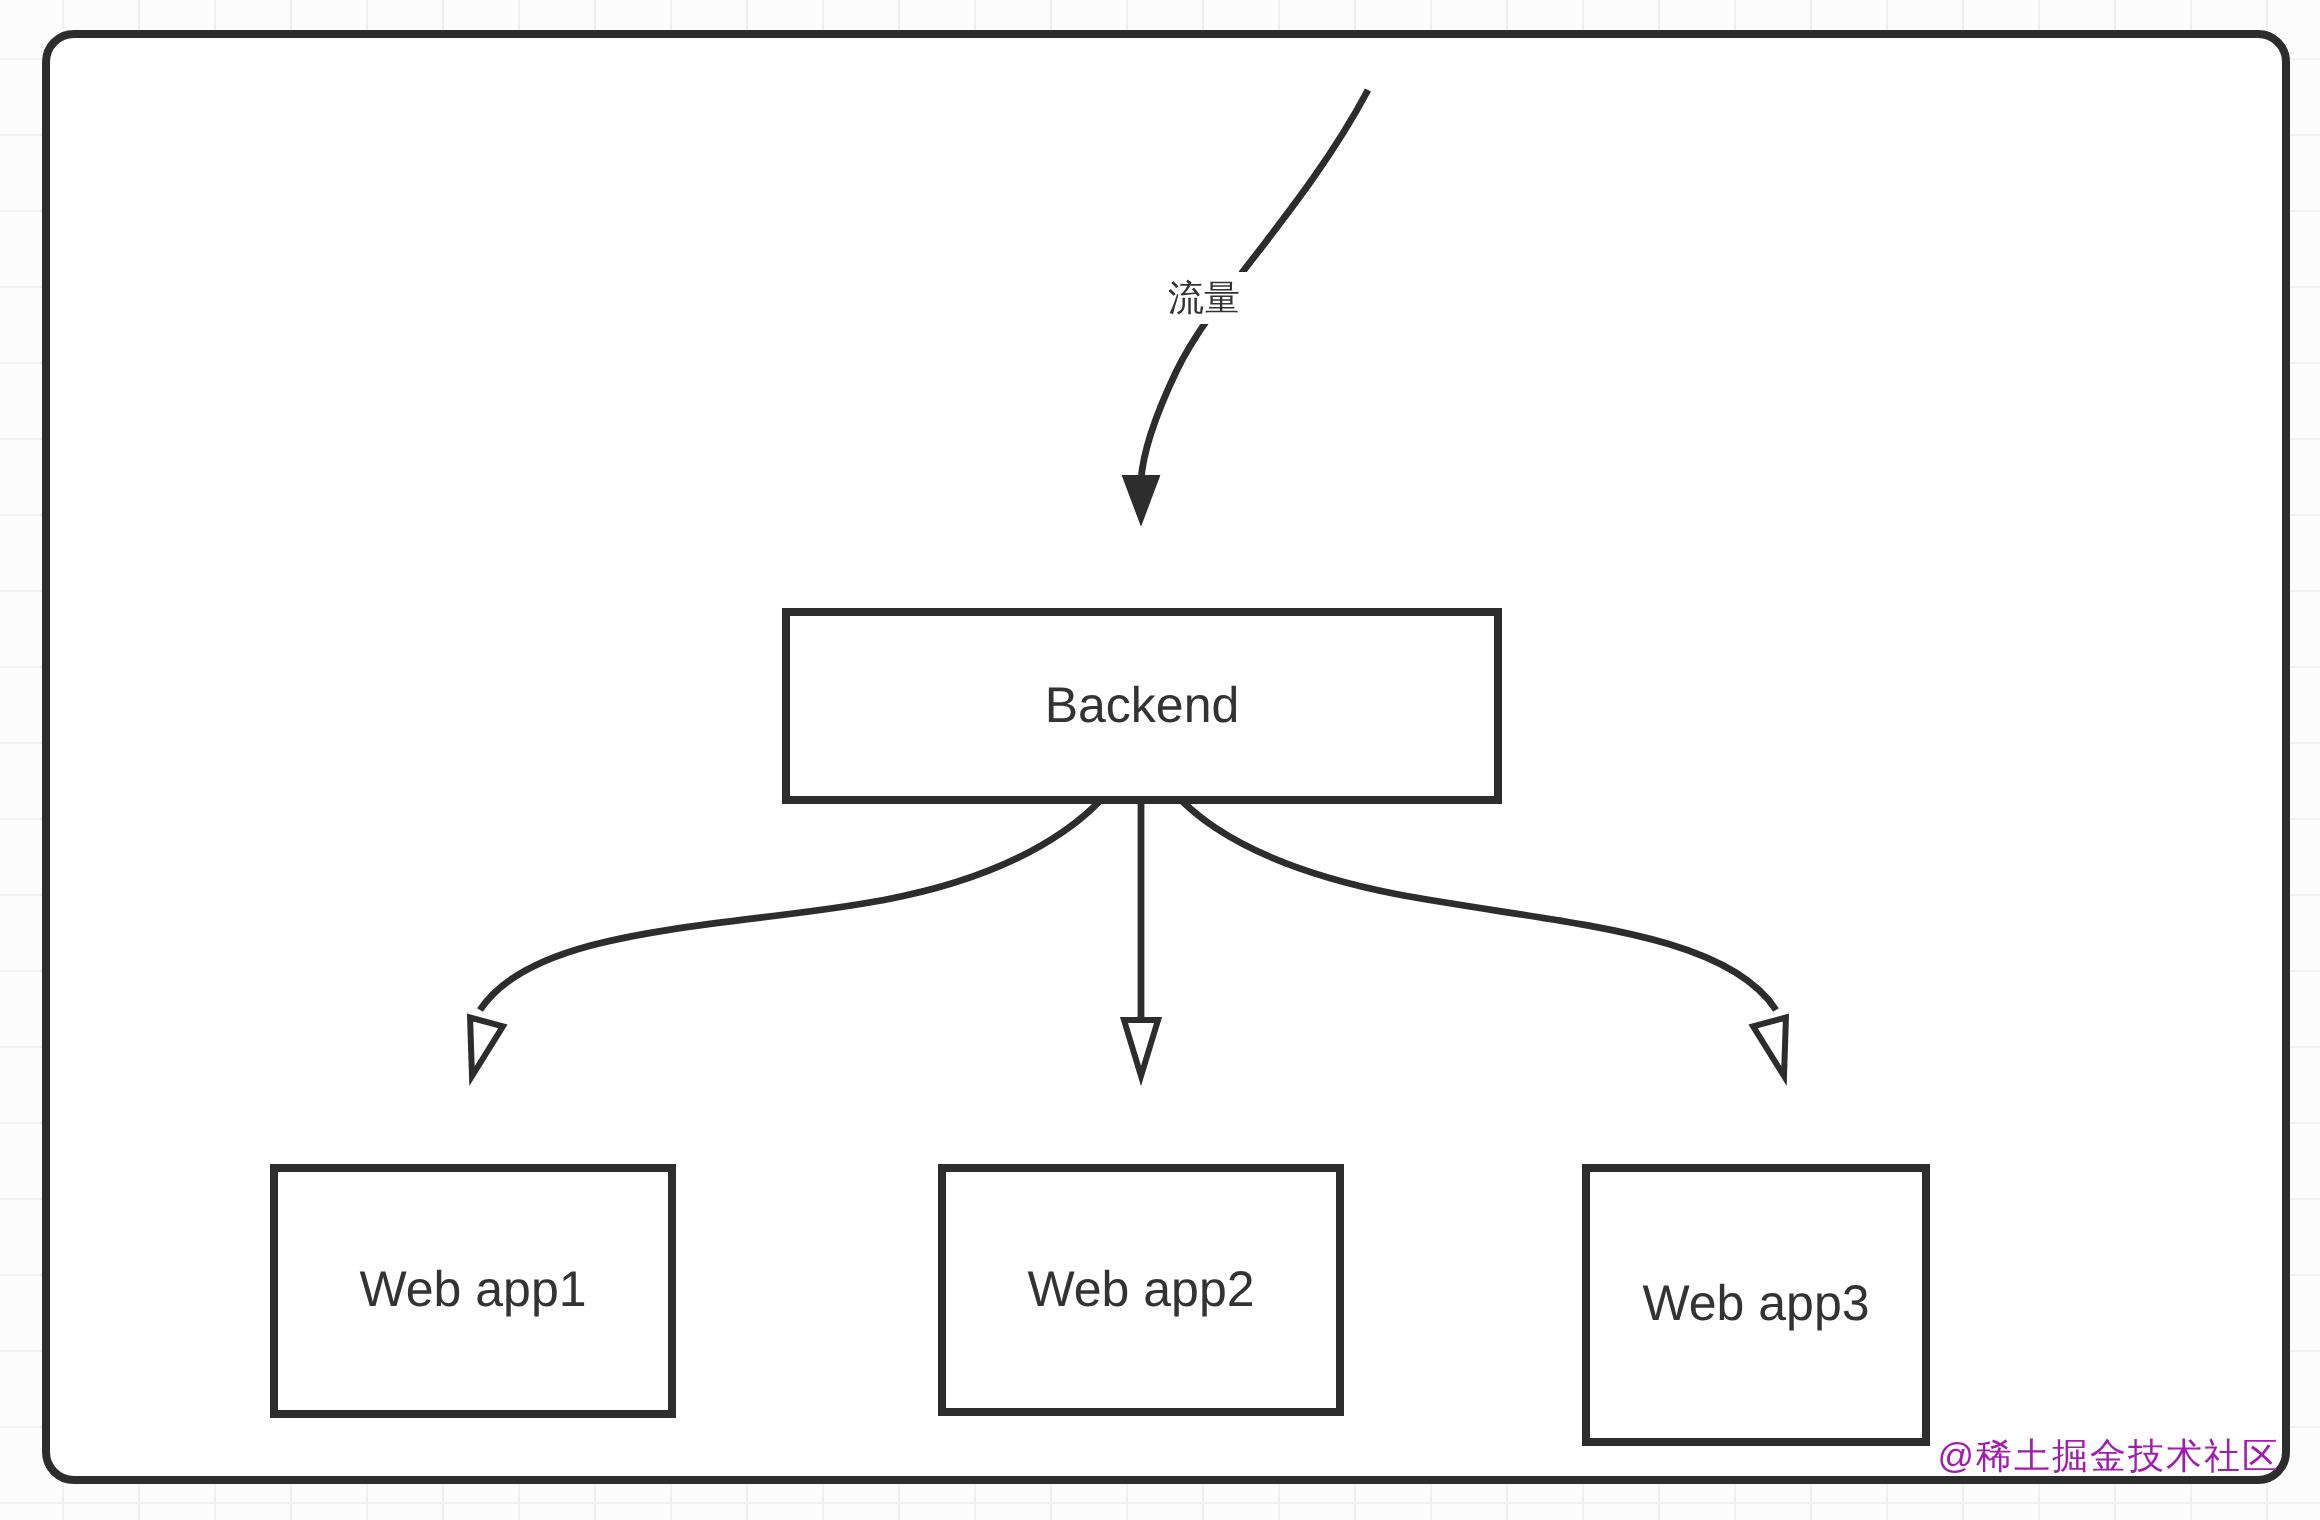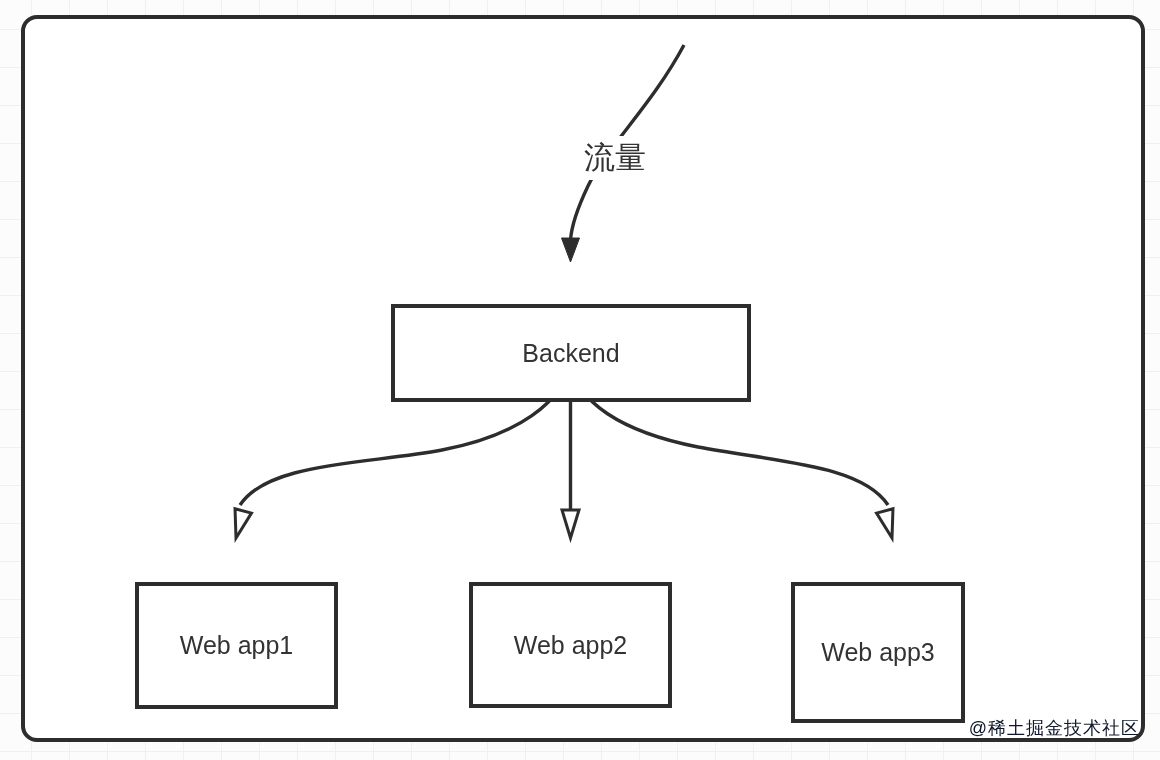--- a/index.html
+++ b/index.html
@@ -49,31 +49,31 @@
   .node-backend { left: 391px; top: 263px; width: 360px; height: 98px; }
   .node-webapp1 { left: 135px; top: 541px; width: 203px; height: 127px; }
   .node-webapp2 { left: 469px; top: 541px; width: 203px; height: 126px; }
   .node-webapp3 { left: 791px; top: 541px; width: 174px; height: 141px; }
   .traffic-label {
     position: absolute;
     left: 580px;
     top: 136px;
     padding: 1px 4px;
     background: #ffffff;
-    font-size: 31px;
+    font-size: 18px;
     font-weight: 500;
     color: #333333;
     white-space: nowrap;
   }
   .watermark {
     position: absolute;
     right: 20px;
     bottom: 20px;
     font-size: 18px;
-    color: #0f172a;
+    color: #a21caf;
     letter-spacing: 1px;
     white-space: nowrap;
   }
 </style>
 </head>
 <body>
 
 <div class="frame"></div>
 
 <svg class="edges" viewBox="0 0 1160 760" xmlns="http://www.w3.org/2000/svg">

